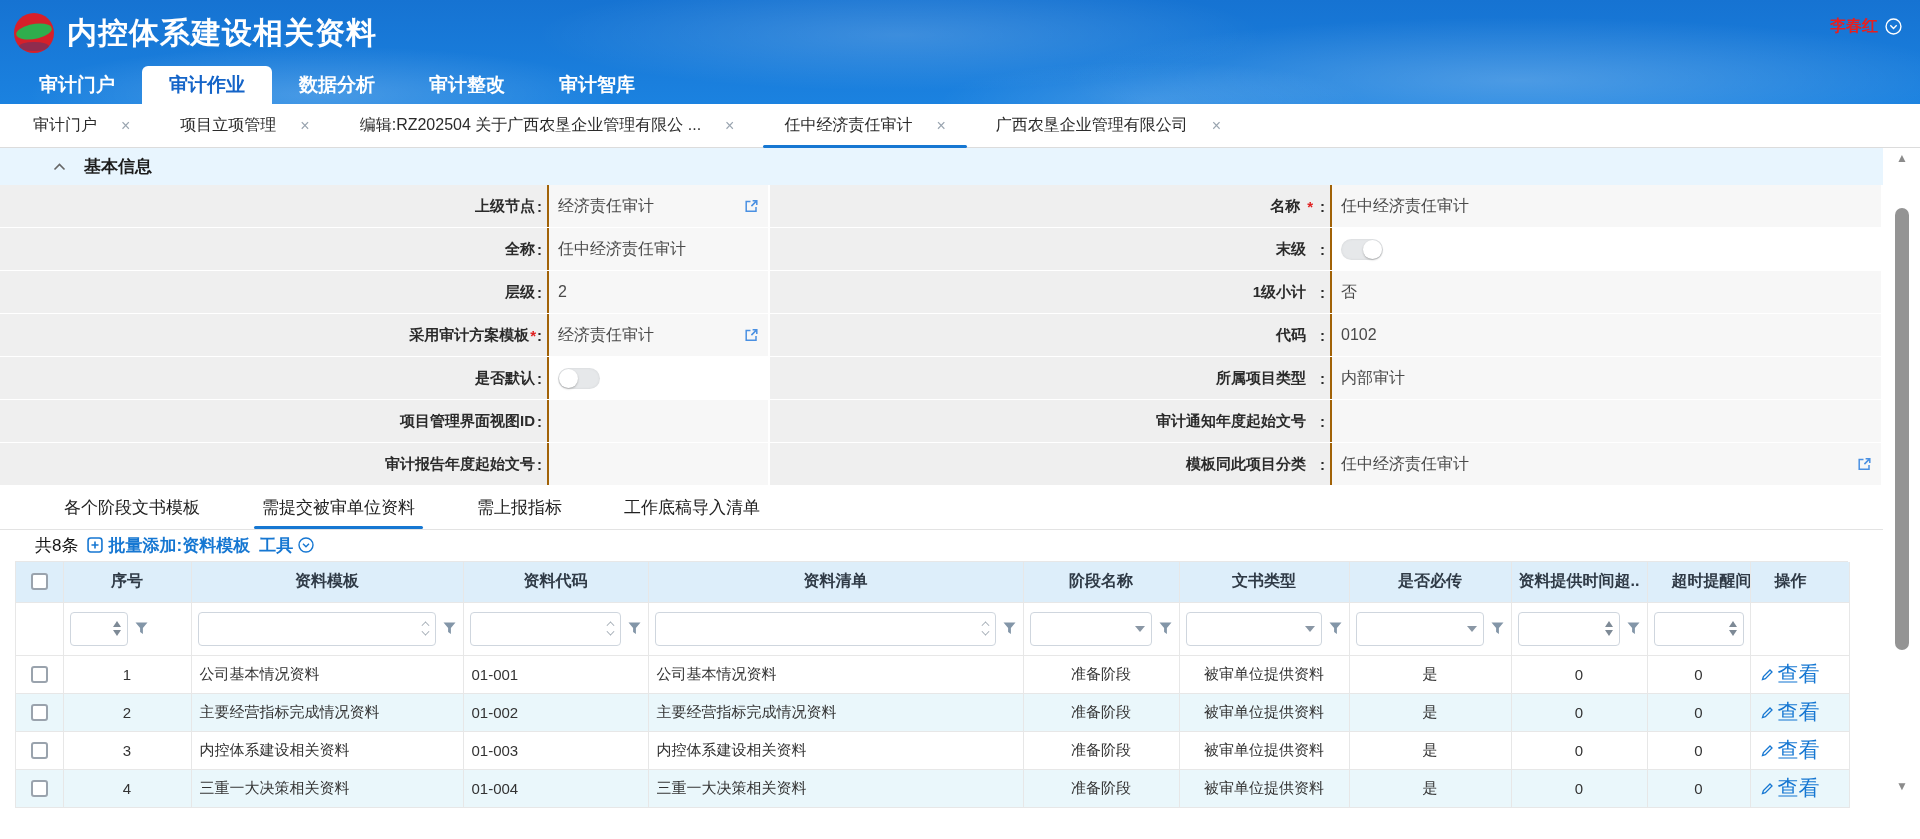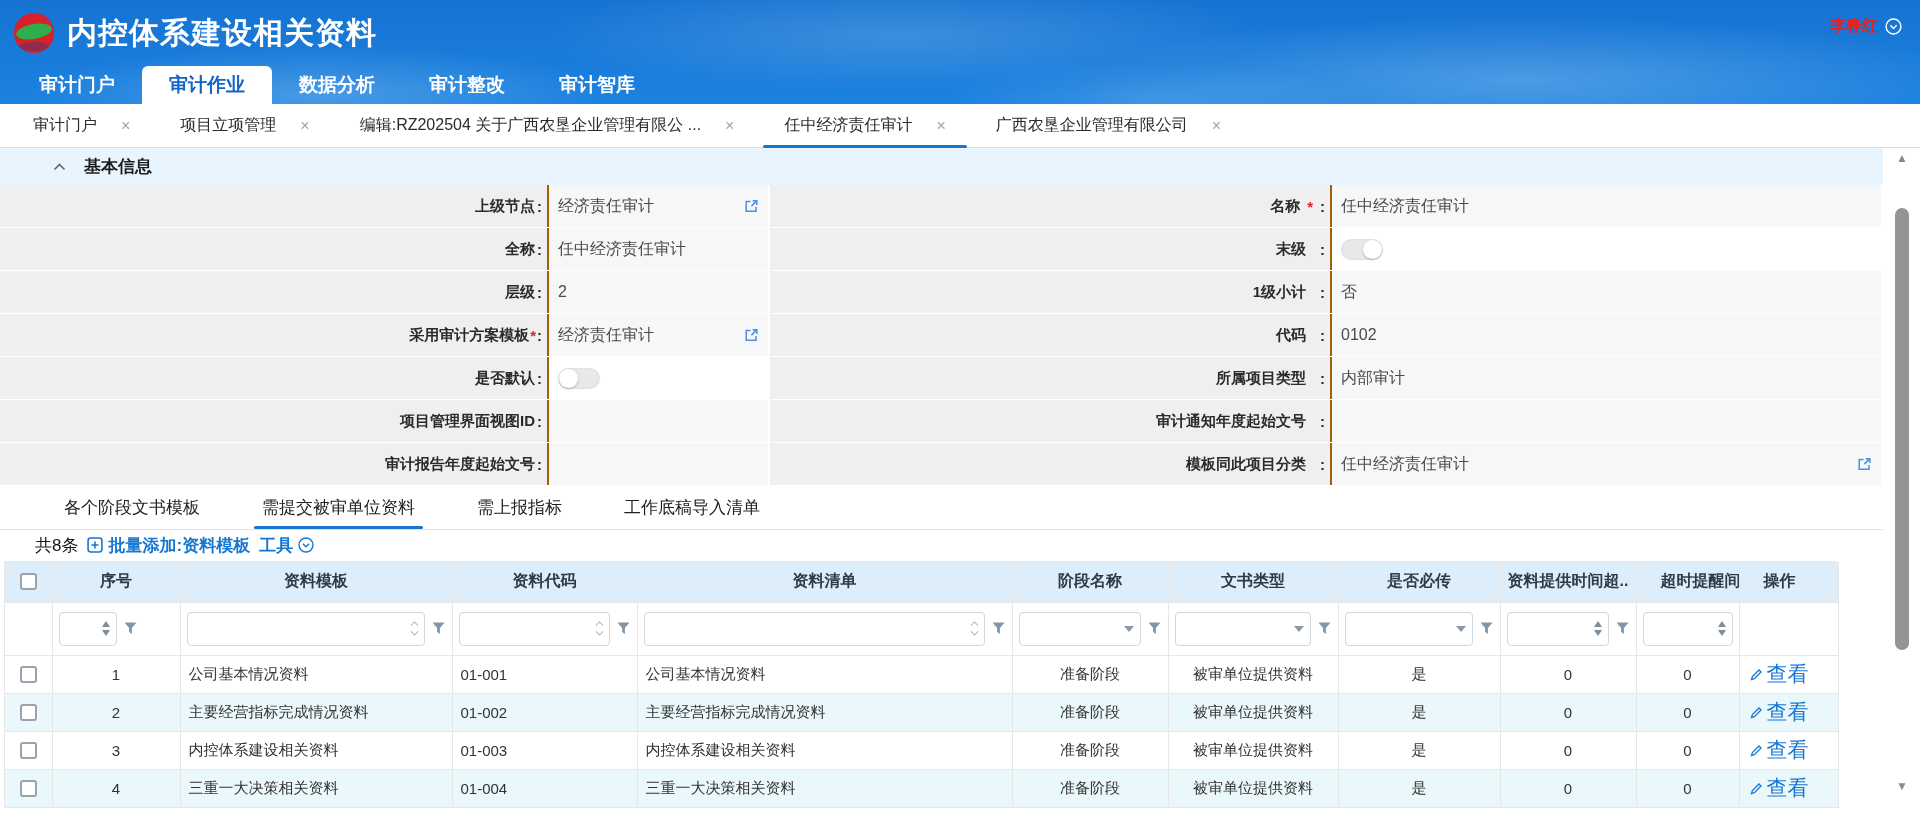--- a/index.html
+++ b/index.html
@@ -60,21 +60,21 @@
   .subtabs { position:absolute; top:488px; left:0; width:1883px; height:42px; border-bottom:1px solid #e3e3e3; display:flex; padding-left:62px; }
   .subtab { font-size:17px; color:#222; line-height:40px; padding:0 2px; margin-right:58px; position:relative; cursor:pointer; }
   .subtab.active::after { content:""; position:absolute; left:-6px; right:-6px; bottom:0; height:3px; background:#1677d2; border-radius:2px; }
 
   
   .toolbar { position:absolute; top:531px; left:0; width:1883px; height:28px; display:flex; align-items:center; padding-left:35px; gap:9px; font-size:17px; }
   .total { color:#161616; }
   .tool-link { color:#1677d2; font-weight:bold; font-size:17px; display:flex; align-items:center; gap:5px; cursor:pointer; }
 
   
-  .grid { position:absolute; top:561px; left:4px; width:1833px; border-top:1px solid #e7e7e7; border-left:1px solid #e7e7e7; }
+  .grid { position:absolute; top:561px; left:15px; width:1833px; border-top:1px solid #e7e7e7; border-left:1px solid #e7e7e7; }
   table { border-collapse:collapse; table-layout:fixed; width:1833px; }
   col.c0{width:47px} col.c1{width:128px} col.c2{width:272px} col.c3{width:185px} col.c4{width:375px}
   col.c5{width:156px} col.c6{width:170px} col.c7{width:162px} col.c8{width:136px} col.c9{width:103px} col.c10{width:99px}
   th, td { border-right:1px solid #e7e7e7; border-bottom:1px solid #e7e7e7; overflow:hidden; white-space:nowrap; }
   thead th { background:#ddeefa; height:40px; font-size:16px; font-weight:bold; color:#2f3a46; text-align:center; }
   thead th.lal { text-align:left; padding-left:24px; }
   tr.filters td { background:#fff; height:53px; padding:0 6px; }
   .fwrap { display:flex; align-items:center; gap:6px; }
   .fbox { flex:1; height:34px; border:1px solid #cfd6de; border-radius:4px; background:#fff; display:flex; align-items:center; justify-content:flex-end; padding:0 6px; min-width:0; }
   .spin { display:flex; flex-direction:column; line-height:0; gap:3px; }

